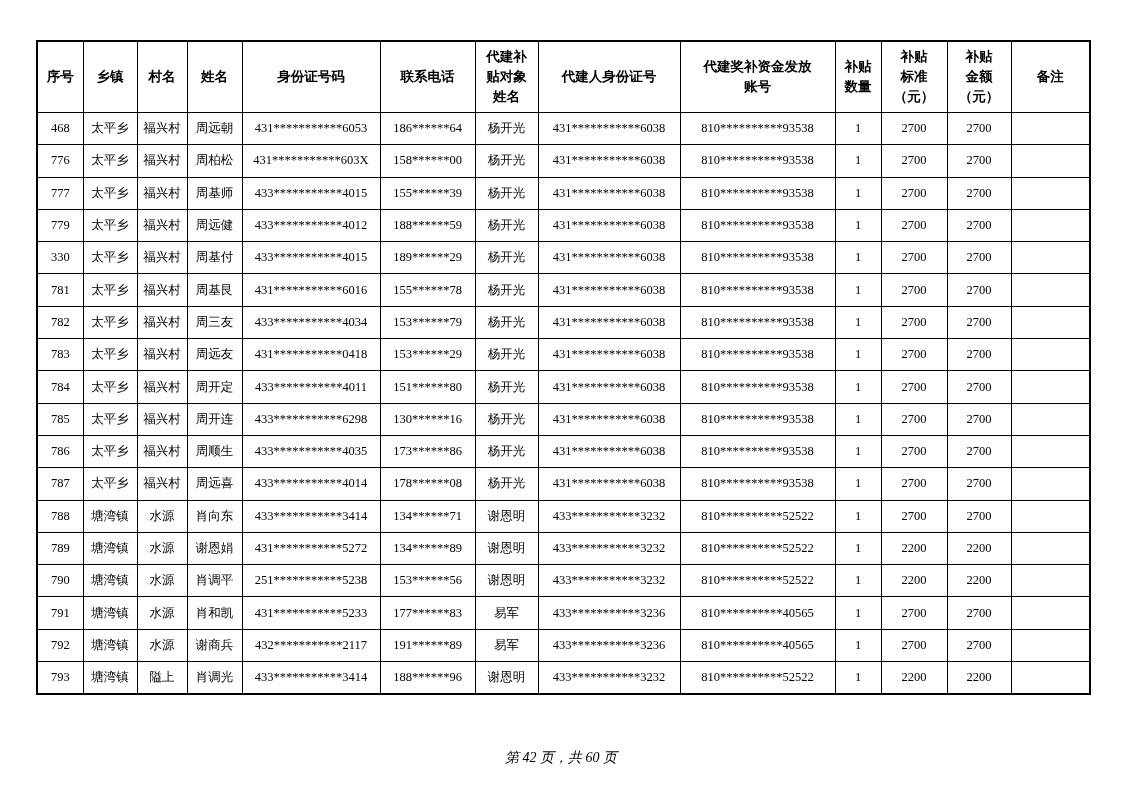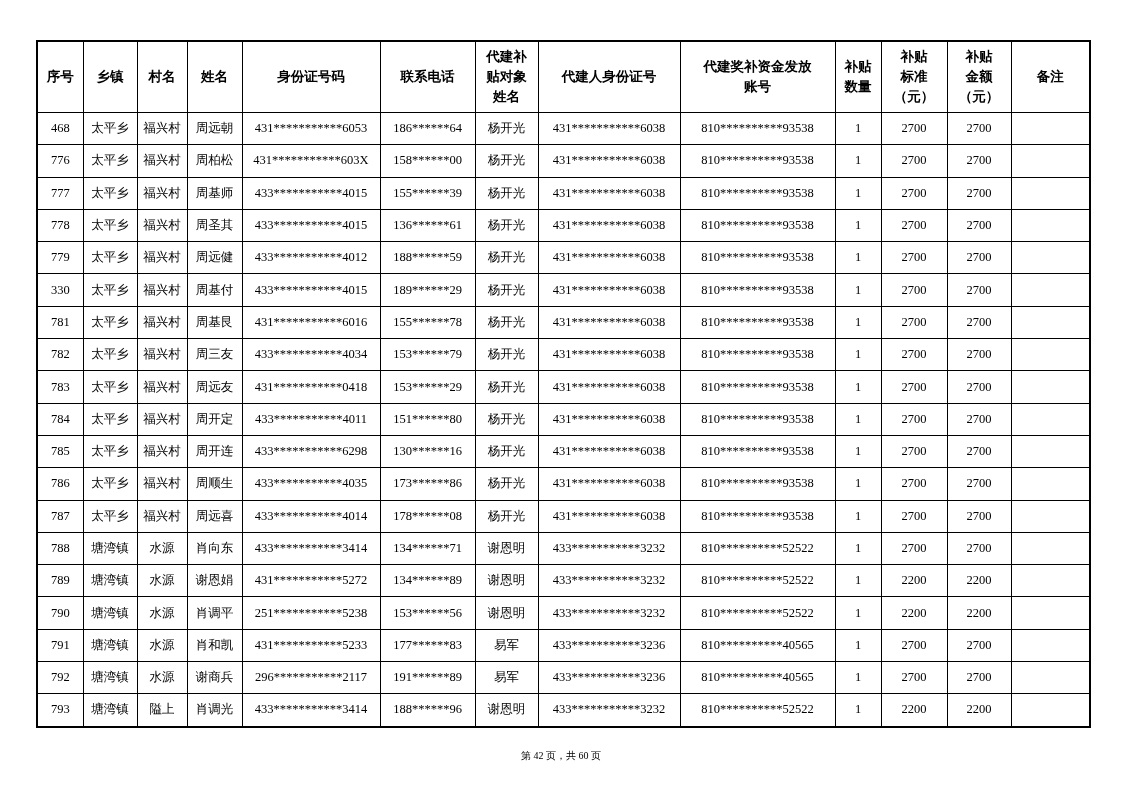--- a/index.html
+++ b/index.html
@@ -44,21 +44,22 @@
     font-size: 12.5px;
     height: 31.3px;
     white-space: nowrap;
   }
   .footer {
     position: absolute;
     top: 749px;
     left: 0;
     width: 1122px;
     text-align: center;
-    font-size: 10px;
+    font-size: 14px;
+    font-style: italic;
   }
 </style>
 </head>
 <body>
 
 <div class="page">
   <table class="grid">
     <colgroup>
       <col style="width:46px">
       <col style="width:54px">
@@ -139,35 +140,20 @@
           <td>155******39</td>
     <td>杨开光</td>
           <td>431***********6038</td>
     <td>810**********93538</td>
           <td>1</td>
     <td>2700</td>
           <td>2700</td>
     <td></td>
   </tr>
         <tr>
-    <td>778</td>
-          <td>太平乡</td>
-    <td>福兴村</td>
-          <td>周圣其</td>
-    <td>433***********4015</td>
-          <td>136******61</td>
-    <td>杨开光</td>
-          <td>431***********6038</td>
-    <td>810**********93538</td>
-          <td>1</td>
-    <td>2700</td>
-          <td>2700</td>
-    <td></td>
-  </tr>
-        <tr>
     <td>779</td>
           <td>太平乡</td>
     <td>福兴村</td>
           <td>周远健</td>
     <td>433***********4012</td>
           <td>188******59</td>
     <td>杨开光</td>
           <td>431***********6038</td>
     <td>810**********93538</td>
           <td>1</td>
@@ -353,21 +339,21 @@
           <td>1</td>
     <td>2700</td>
           <td>2700</td>
     <td></td>
   </tr>
         <tr>
     <td>792</td>
           <td>塘湾镇</td>
     <td>水源</td>
           <td>谢商兵</td>
-    <td>296***********2117</td>
+    <td>432***********2117</td>
           <td>191******89</td>
     <td>易军</td>
           <td>433***********3236</td>
     <td>810**********40565</td>
           <td>1</td>
     <td>2700</td>
           <td>2700</td>
     <td></td>
   </tr>
         <tr>

